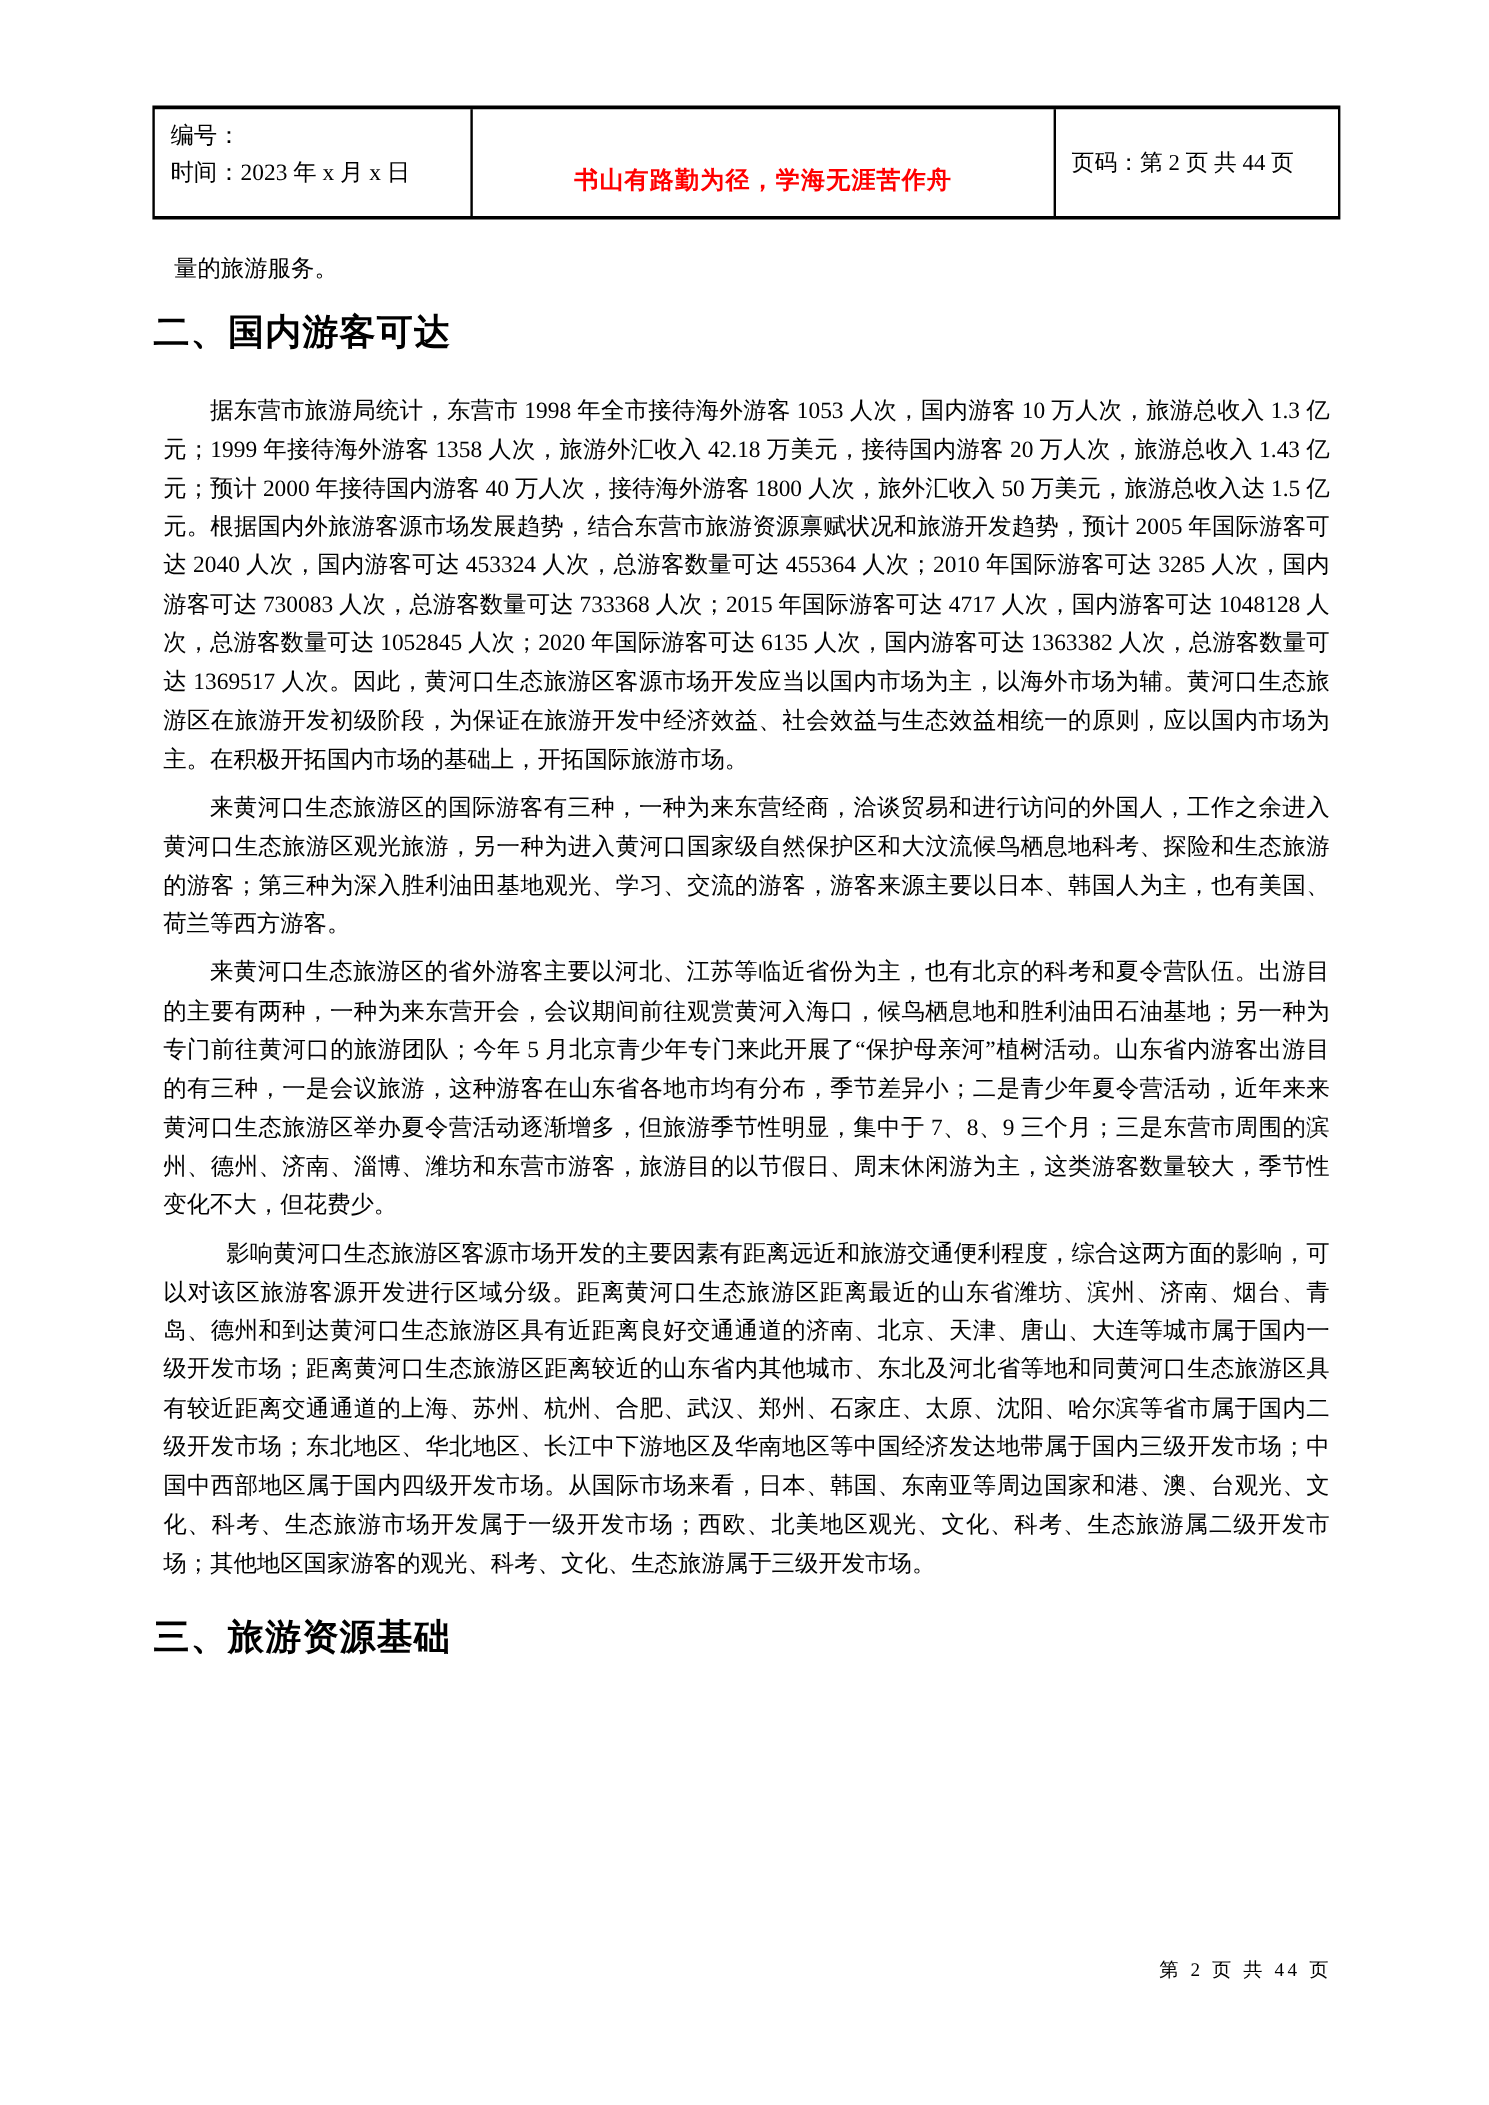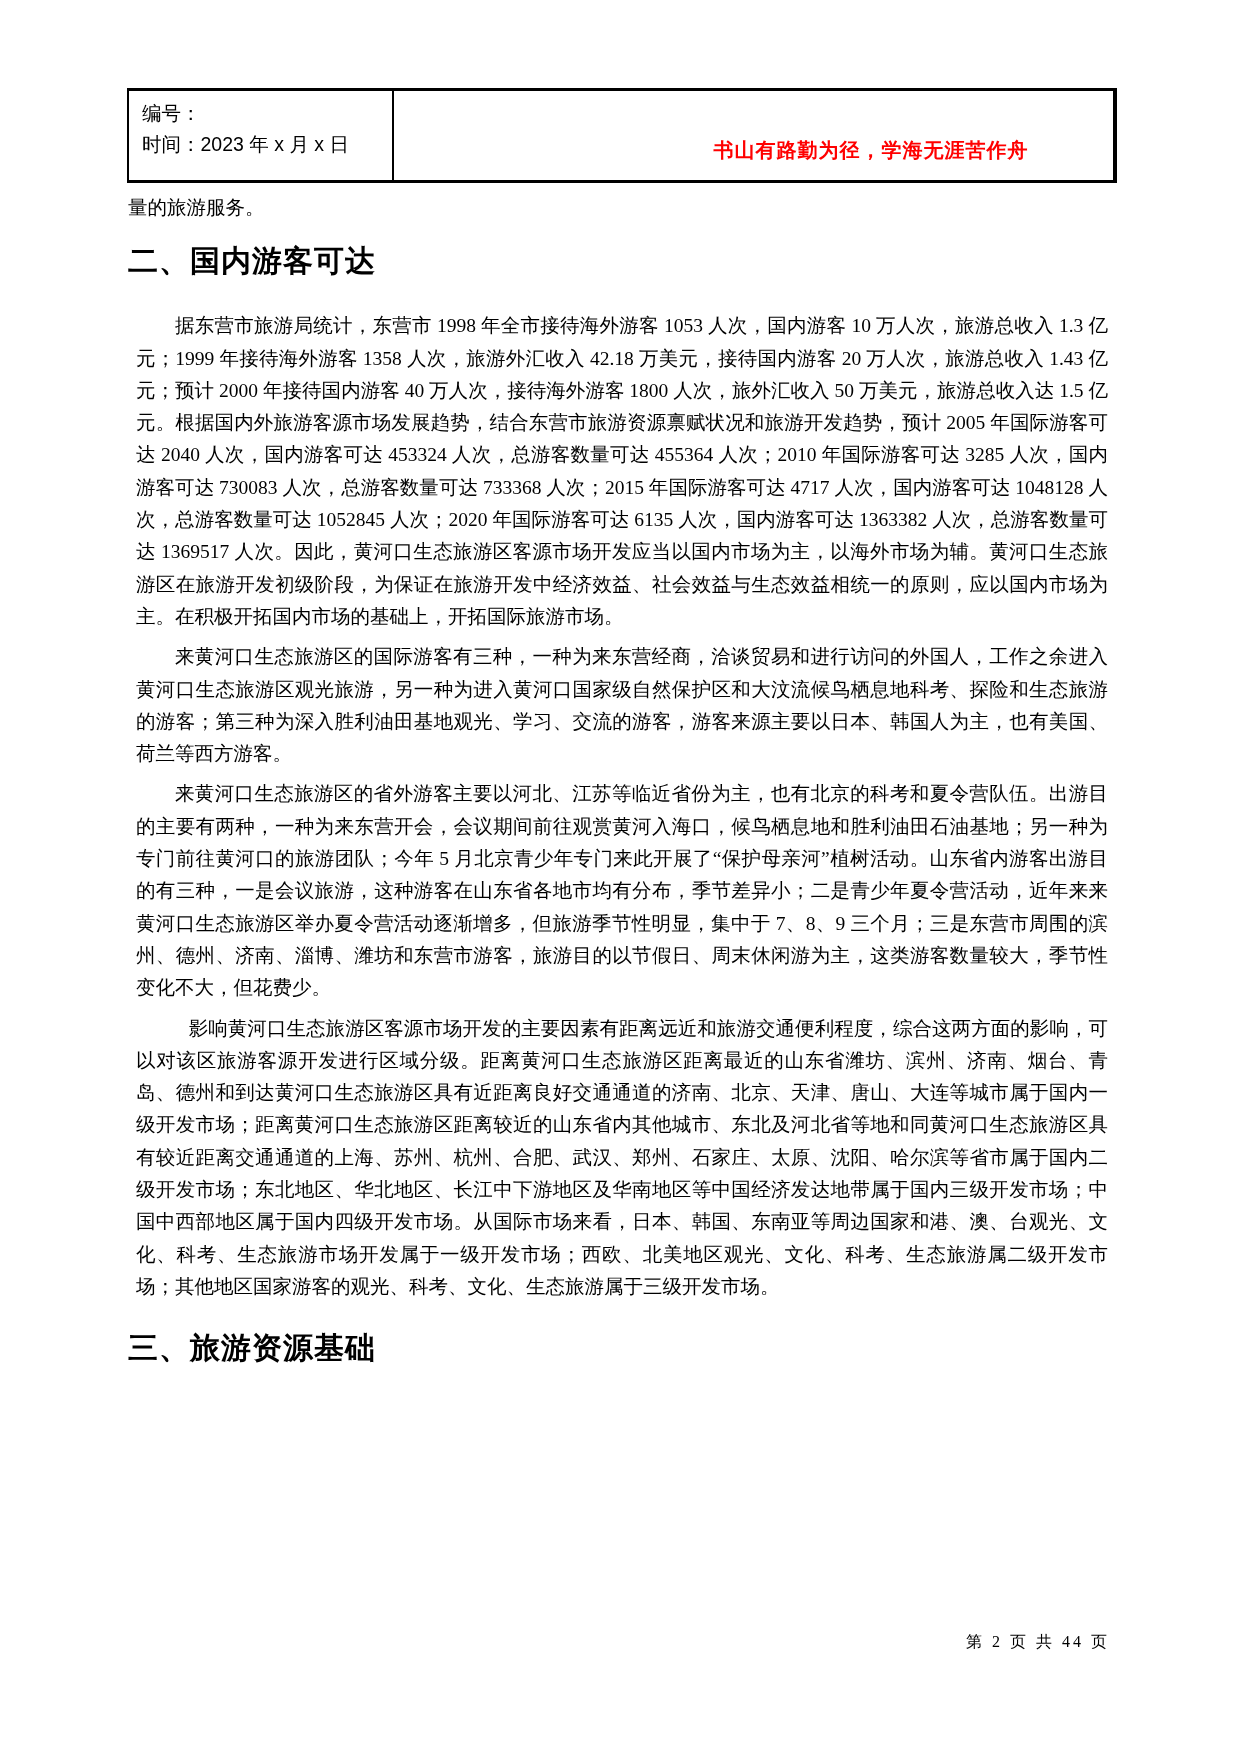--- a/index.html
+++ b/index.html
@@ -19,22 +19,21 @@
     position: absolute;
     left: 127px;
     top: 88px;
     width: 990px;
     height: 95px;
     display: flex;
     border-top: 3px solid #000;
     border-bottom: 3px solid #000;
     border-left: 2px solid #000;
     border-right: 2px solid #000;
-    font-family: Liberation Sans, sans-serif;
-    justify-content: space-between;
+    font-family: Liberation Serif, serif;
   }
   .hcell { height: 100%; }
   .hcell-left {
     width: 265px;
     border-right: 2px solid #000;
     padding: 7px 0 0 13px;
     font-size: 19.5px;
     line-height: 31px;
   }
   .hcell-mid {
@@ -61,21 +60,21 @@
   }
 
   
   .content {
     position: absolute;
     left: 128px;
     top: 192px;
     width: 988px;
   }
   .lead {
-    margin: 0;
+    margin: 17px;
     font-size: 19.5px;
     line-height: 32.3px;
   }
   .section-heading {
     font-family: "Liberation Sans", "DejaVu Sans", sans-serif;
     font-weight: bold;
     font-size: 30px;
     line-height: 38px;
     letter-spacing: 1px;
     margin: 18px 0 30px 0;
@@ -106,20 +105,23 @@
 <div class="page">
 
   <div class="header-table">
     <div class="hcell hcell-left">
       <div>编号：</div>
       <div>时间：2023 年 x 月 x 日</div>
     </div>
     <div class="hcell hcell-mid">
       <span class="slogan">书山有路勤为径，学海无涯苦作舟</span>
     </div>
+    <div class="hcell hcell-right">
+      <span>页码：第 2 页 共 44 页</span>
+    </div>
   </div>
 
   <div class="content">
     <p class="lead">量的旅游服务。</p>
 
     <div class="section-heading">二、国内游客可达</div>
 
     <p class="para">据东营市旅游局统计，东营市 1998 年全市接待海外游客 1053 人次，国内游客 10 万人次，旅游总收入 1.3 亿元；1999 年接待海外游客 1358 人次，旅游外汇收入 42.18 万美元，接待国内游客 20 万人次，旅游总收入 1.43 亿元；预计 2000 年接待国内游客 40 万人次，接待海外游客 1800 人次，旅外汇收入 50 万美元，旅游总收入达 1.5 亿元。根据国内外旅游客源市场发展趋势，结合东营市旅游资源禀赋状况和旅游开发趋势，预计 2005 年国际游客可达 2040 人次，国内游客可达 453324 人次，总游客数量可达 455364 人次；2010 年国际游客可达 3285 人次，国内游客可达 730083 人次，总游客数量可达 733368 人次；2015 年国际游客可达 4717 人次，国内游客可达 1048128 人次，总游客数量可达 1052845 人次；2020 年国际游客可达 6135 人次，国内游客可达 1363382 人次，总游客数量可达 1369517 人次。因此，黄河口生态旅游区客源市场开发应当以国内市场为主，以海外市场为辅。黄河口生态旅游区在旅游开发初级阶段，为保证在旅游开发中经济效益、社会效益与生态效益相统一的原则，应以国内市场为主。在积极开拓国内市场的基础上，开拓国际旅游市场。</p>
     <p class="para">来黄河口生态旅游区的国际游客有三种，一种为来东营经商，洽谈贸易和进行访问的外国人，工作之余进入黄河口生态旅游区观光旅游，另一种为进入黄河口国家级自然保护区和大汶流候鸟栖息地科考、探险和生态旅游的游客；第三种为深入胜利油田基地观光、学习、交流的游客，游客来源主要以日本、韩国人为主，也有美国、荷兰等西方游客。</p>
     <p class="para">来黄河口生态旅游区的省外游客主要以河北、江苏等临近省份为主，也有北京的科考和夏令营队伍。出游目的主要有两种，一种为来东营开会，会议期间前往观赏黄河入海口，候鸟栖息地和胜利油田石油基地；另一种为专门前往黄河口的旅游团队；今年 5 月北京青少年专门来此开展了“保护母亲河”植树活动。山东省内游客出游目的有三种，一是会议旅游，这种游客在山东省各地市均有分布，季节差异小；二是青少年夏令营活动，近年来来黄河口生态旅游区举办夏令营活动逐渐增多，但旅游季节性明显，集中于 7、8、9 三个月；三是东营市周围的滨州、德州、济南、淄博、潍坊和东营市游客，旅游目的以节假日、周末休闲游为主，这类游客数量较大，季节性变化不大，但花费少。</p>

